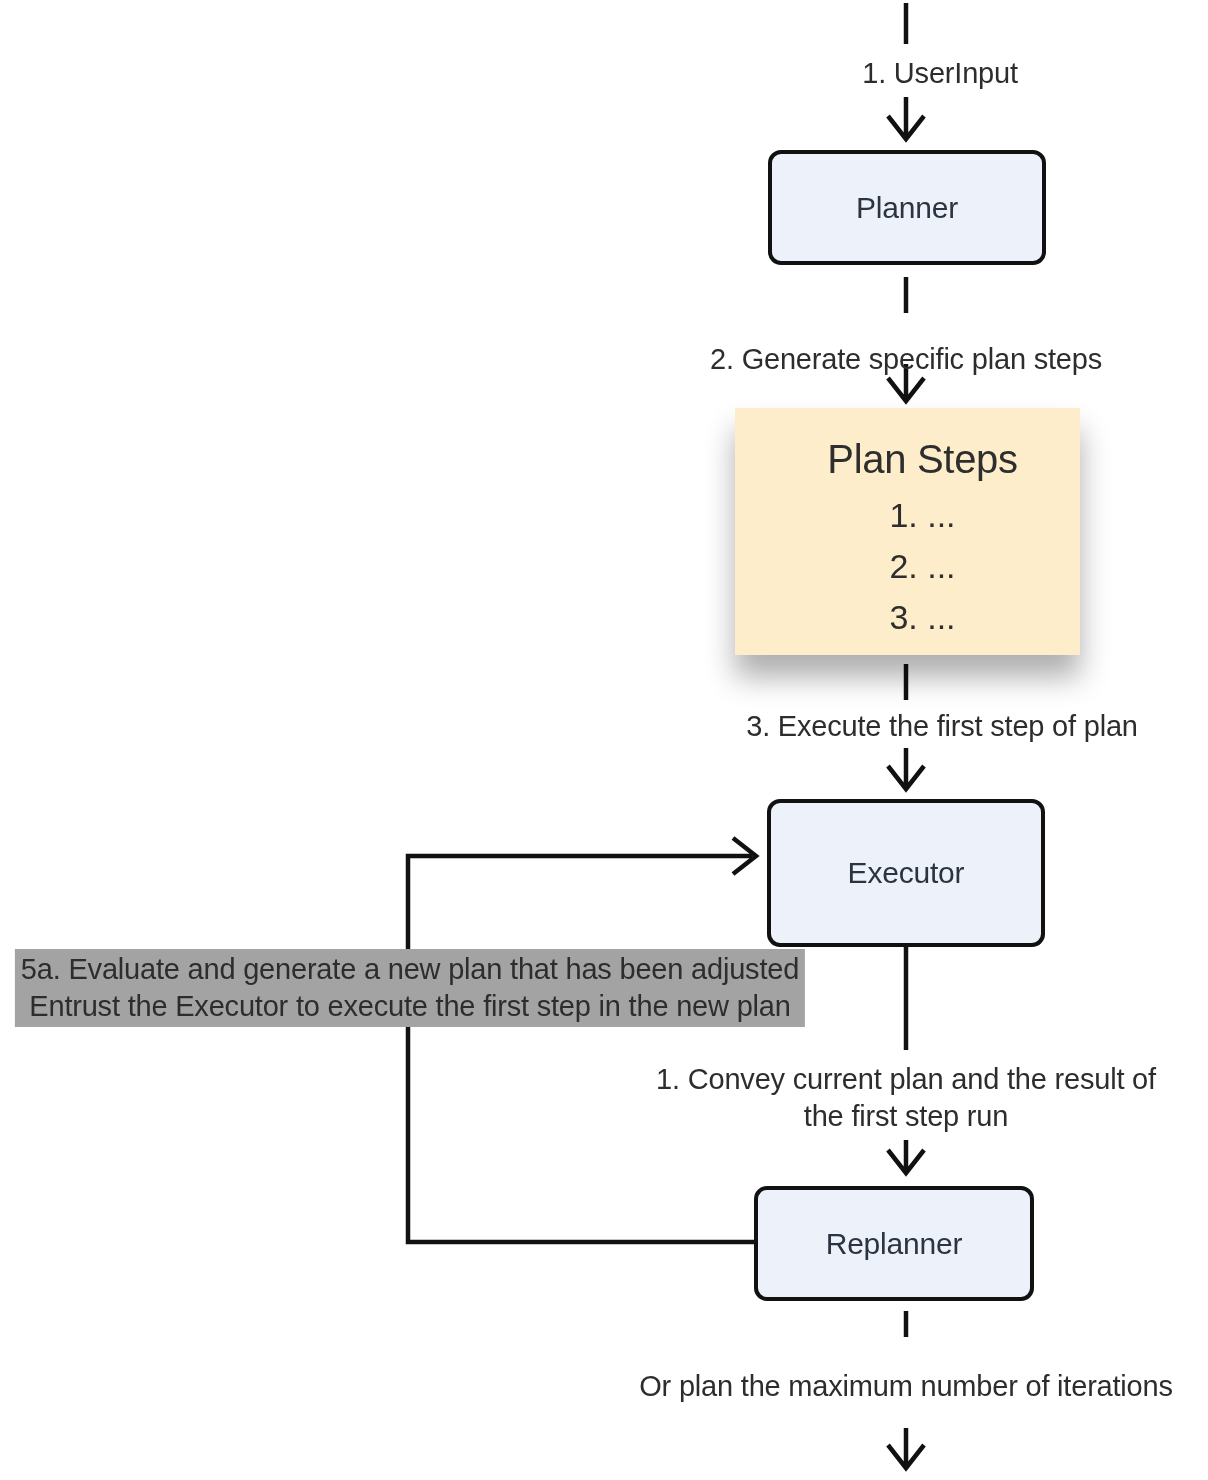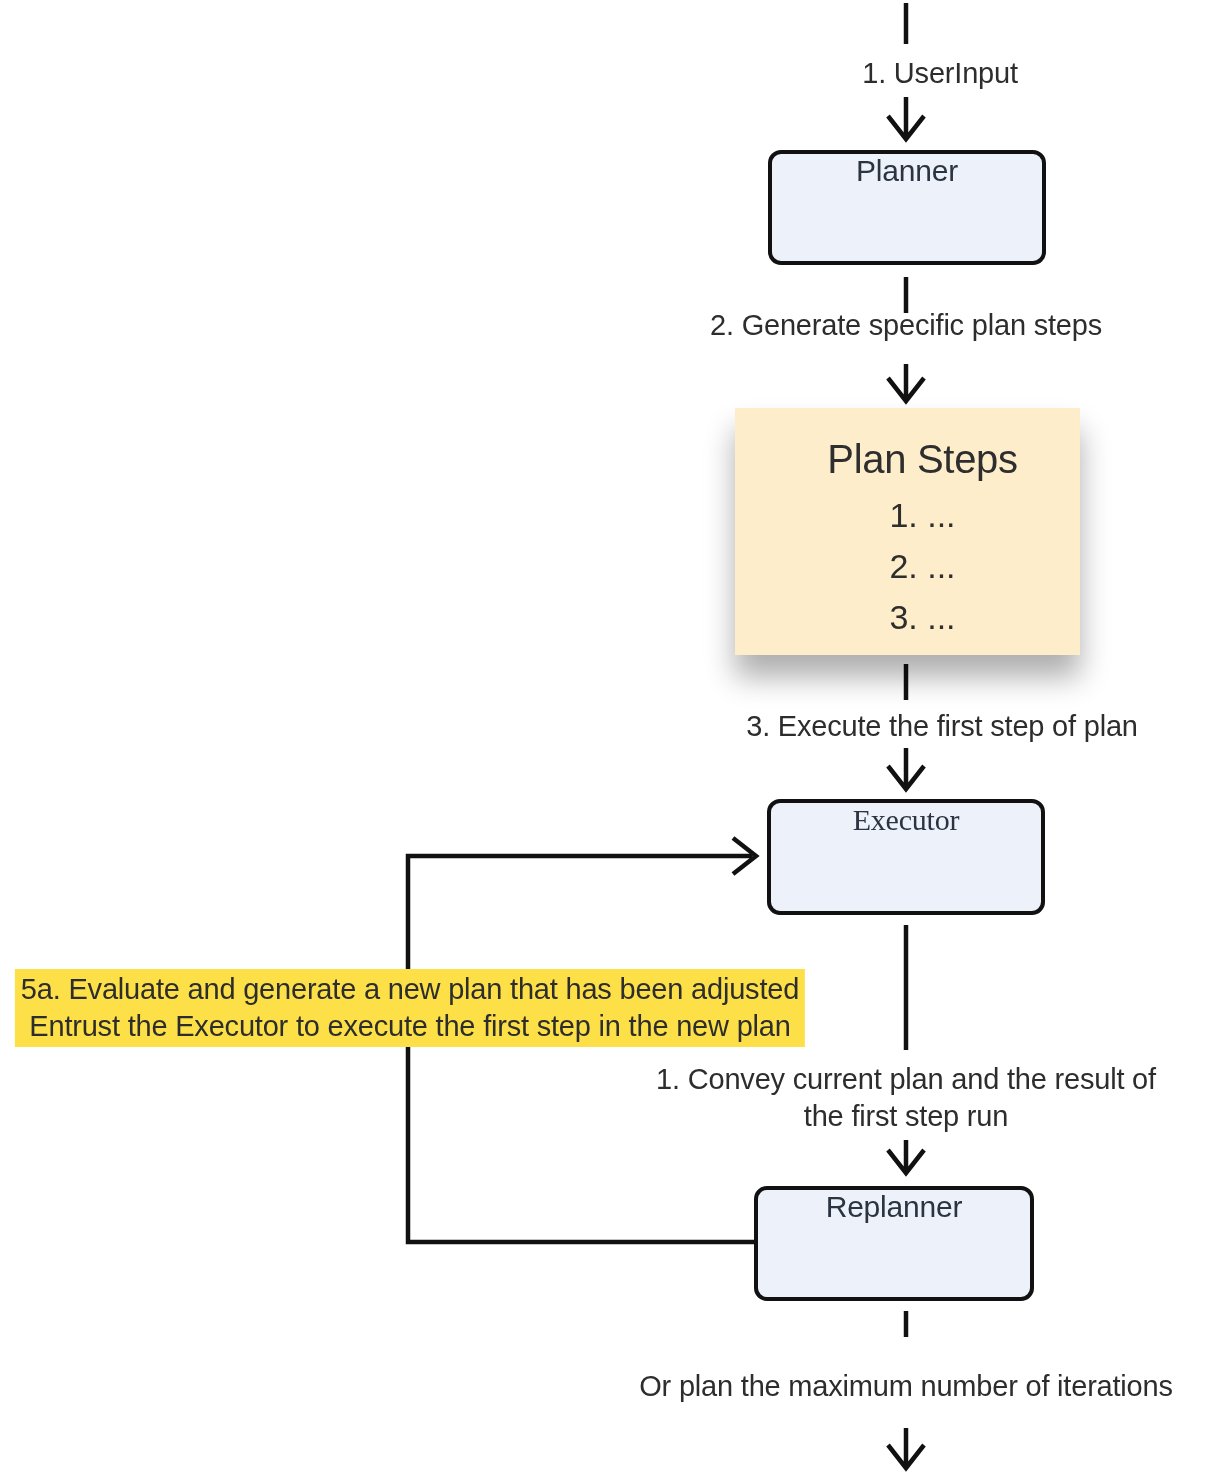--- a/index.html
+++ b/index.html
@@ -7,49 +7,49 @@
   .canvas {
     position:relative; width:1208px; height:1480px; background:#ffffff;
     overflow:hidden;
     font-family:"Liberation Sans","DejaVu Sans",sans-serif;
     color:#2d2d2d;
   }
   svg.edges { position:absolute; left:0; top:0; width:1208px; height:1480px; color:var(--edge,#111111); }
   svg.edges path { stroke:currentColor; stroke-width:4.5; fill:none; stroke-linejoin:miter; }
 
   .node {
-    position:absolute; display:flex; justify-content:center;
+    position:absolute; display:flex; align-items:center; justify-content:center;
     background:var(--node-fill,#edf1fa);
     border:4px solid var(--node-border,#111111);
     border-radius:13px;
     font-size:30px; color:var(--node-text,#2b3440);
     letter-spacing:-0.2px;
   }
   .node.planner   { left:768px; top:150px; width:278px; height:115px; }
-  .node.executor  { left:767px; top:799px; width:278px; height:116px;font-family:Liberation Serif, serif; }
+  .node.executor  { left:767px; top:799px; width:278px; height:148px; }
   .node.replanner { left:754px; top:1186px; width:280px; height:115px; }
 
   .plansteps {
     position:absolute; left:735px; top:408px; width:345px; height:247px;
     background:var(--plan-steps-fill,#fdedca);
     box-shadow:0 22px 28px rgba(0,0,0,0.32);
     display:flex; flex-direction:column; align-items:center;
     padding-top:30px; color:var(--plan-text,#2e2e2e);padding-left:30px;
   }
   .plansteps .title { font-size:40px; line-height:42px; letter-spacing:-0.3px; }
   .plansteps .items { margin-top:10px; text-align:center; }
   .plansteps .item  { font-size:34px; line-height:51px; }
 
   .elabel {
     position:absolute; transform:translate(-50%,-50%);
     text-align:center; white-space:nowrap;
     font-size:29px; line-height:37px; letter-spacing:-0.2px;
     color:var(--label-text,#2d2d2d);
   }
-  .elabel.on-line { background:#fde047; padding:2px 6px;margin-top:20px; }
+  .elabel.on-line { background:#a3a3a3; padding:2px 6px; }
 </style>
 </head>
 <body>
 
 <div class="canvas">
 
   <svg class="edges" viewBox="0 0 1208 1480" aria-hidden="true">
 
     <path d="M906 3 V44"></path>
 
@@ -69,21 +69,21 @@
 
     <path d="M906 1311 V1337"></path>
 
     <path d="M906 1428 V1466 M888 1445 L906 1468 L924 1445"></path>
 
     <path d="M766 1242 H408 V856 H752 M733 838 L756 856 L733 874"></path>
   </svg>
 
   <div class="elabel" style="left:908px; top:73px;margin-left:32px;">1. UserInput</div>
 
-  <div class="elabel" style="left:906px; top:325px;">2. Generate specific plan steps</div>
+  <div class="elabel" style="left:906px; top:359px;">2. Generate specific plan steps</div>
 
   <div class="elabel" style="left:942px; top:726px;">3. Execute the first step of plan</div>
 
   <div class="elabel" style="left:906px; top:1098px;">
     <div>1. Convey current plan and the result of</div>
     <div>the first step run</div>
   </div>
 
   <div class="elabel on-line" style="left:410px; top:988px;">
     <div>5a. Evaluate and generate a new plan that has been adjusted</div>

